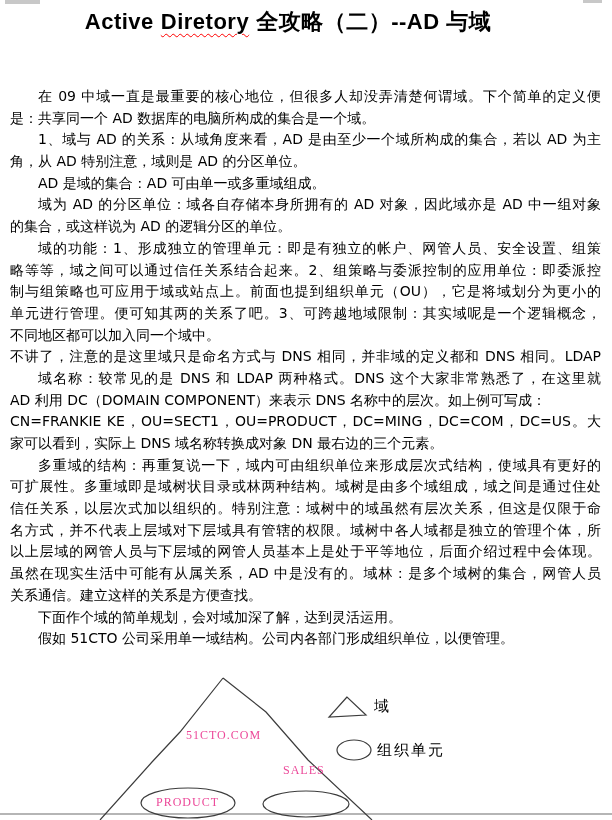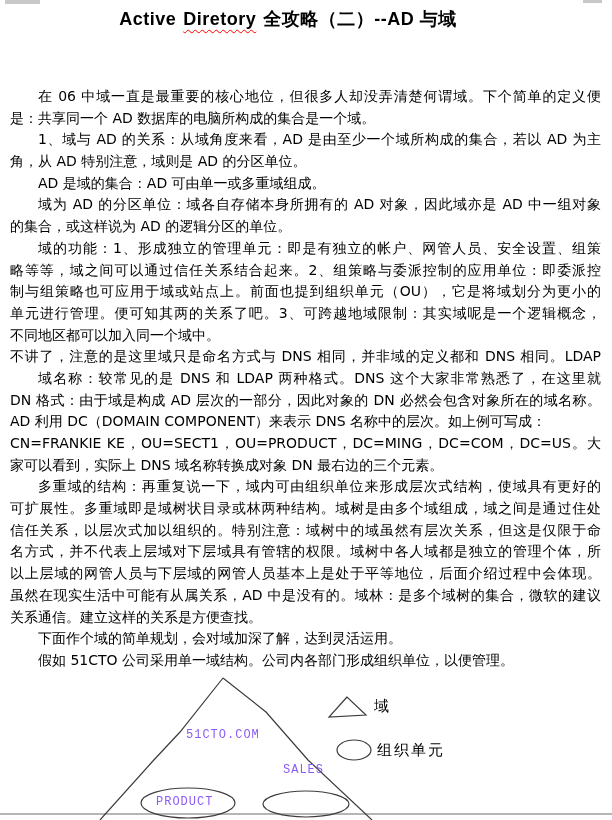--- a/index.html
+++ b/index.html
@@ -12,21 +12,21 @@
     color:#000;
   }
   .edge-mark{position:absolute;background:#c8c8c8;}
   .edge-mark.left{left:5px;top:0;width:35px;height:4px;}
   .edge-mark.right{left:583px;top:0;width:19px;height:3px;}
 
   .doc-title{
     position:absolute;left:0;top:7px;width:576px;
     text-align:center;
     font-family:"Liberation Sans","DejaVu Sans",sans-serif;
-    font-size:18px;font-weight:bold;
+    font-size:22px;font-weight:bold;
     letter-spacing:0.5px;
     white-space:nowrap;
   }
   .doc-title .sp{margin-right:7px;}
   .doc-title .misspelled{
     text-decoration:underline wavy #ff0000;
     text-decoration-thickness:1px;
     text-underline-offset:4px;
   }
 
@@ -44,22 +44,22 @@
   .bline.fill{text-align:justify;text-align-last:justify;white-space:normal;overflow:hidden;}
 
   .boundary-line{
     position:absolute;left:0;top:813px;width:612px;height:2px;
     background:#b5b5b5;z-index:0;
   }
 
   .diagram-svg{position:absolute;left:0;top:670px;z-index:1;}
   .dlabel{
     position:absolute;z-index:2;
-    font-family:Liberation Mono, monospace;
-    font-size:12px;color:#8b5cf6;letter-spacing:1px;white-space:nowrap;
+    font-family:Liberation Serif, serif;
+    font-size:12px;color:#ec4899;letter-spacing:1px;white-space:nowrap;
   }
   .dlabel.cjk{
     font-family:"DejaVu Sans",sans-serif;
     font-size:15px;letter-spacing:2px;color:#000;
   }
   #lbl-domain-name{left:186px;top:728px;}
   #lbl-legend-domain{left:374px;top:697px;}
   #lbl-legend-ou{left:377px;top:741px;}
   #lbl-product{left:156px;top:795px;}
   #lbl-sales{left:283px;top:763px;}
@@ -70,44 +70,43 @@
 <div class="page">
 
   <div class="edge-mark left"></div>
   <div class="edge-mark right"></div>
 
   <div class="doc-title">
     <span class="sp">Active</span><span class="misspelled sp">Diretory</span><span>全攻略（二）--AD 与域</span>
   </div>
 
   <div class="body-text" id="body-lines">
-      <div class="bline indent fill">在 06 中域一直是最重要的核心地位，但很多人却没弄清楚何谓域。下个简单的定义便</div>
+      <div class="bline indent fill">在 09 中域一直是最重要的核心地位，但很多人却没弄清楚何谓域。下个简单的定义便</div>
       <div class="bline">是：共享同一个 AD 数据库的电脑所构成的集合是一个域。</div>
       <div class="bline indent fill">1、域与 AD 的关系：从域角度来看，AD 是由至少一个域所构成的集合，若以 AD 为主</div>
       <div class="bline">角，从 AD 特别注意，域则是 AD 的分区单位。</div>
       <div class="bline indent">AD 是域的集合：AD 可由单一或多重域组成。</div>
       <div class="bline indent fill">域为 AD 的分区单位：域各自存储本身所拥有的 AD 对象，因此域亦是 AD 中一组对象</div>
       <div class="bline">的集合，或这样说为 AD 的逻辑分区的单位。</div>
       <div class="bline indent fill">域的功能：1、形成独立的管理单元：即是有独立的帐户、网管人员、安全设置、组策</div>
       <div class="bline fill">略等等，域之间可以通过信任关系结合起来。2、组策略与委派控制的应用单位：即委派控</div>
       <div class="bline fill">制与组策略也可应用于域或站点上。前面也提到组织单元（OU），它是将域划分为更小的</div>
       <div class="bline fill">单元进行管理。便可知其两的关系了吧。3、可跨越地域限制：其实域呢是一个逻辑概念，</div>
       <div class="bline">不同地区都可以加入同一个域中。</div>
       <div class="bline fill">不讲了，注意的是这里域只是命名方式与 DNS 相同，并非域的定义都和 DNS 相同。LDAP</div>
       <div class="bline indent fill">域名称：较常见的是 DNS 和 LDAP 两种格式。DNS 这个大家非常熟悉了，在这里就</div>
-      <div class="bline fill">DN 格式：由于域是构成 AD 层次的一部分，因此对象的 DN 必然会包含对象所在的域名称。</div>
       <div class="bline">AD 利用 DC（DOMAIN COMPONENT）来表示 DNS 名称中的层次。如上例可写成：</div>
       <div class="bline fill">CN=FRANKIE KE，OU=SECT1，OU=PRODUCT，DC=MING，DC=COM，DC=US。大</div>
       <div class="bline">家可以看到，实际上 DNS 域名称转换成对象 DN 最右边的三个元素。</div>
       <div class="bline indent fill">多重域的结构：再重复说一下，域内可由组织单位来形成层次式结构，使域具有更好的</div>
       <div class="bline fill">可扩展性。多重域即是域树状目录或林两种结构。域树是由多个域组成，域之间是通过住处</div>
       <div class="bline fill">信任关系，以层次式加以组织的。特别注意：域树中的域虽然有层次关系，但这是仅限于命</div>
       <div class="bline fill">名方式，并不代表上层域对下层域具有管辖的权限。域树中各人域都是独立的管理个体，所</div>
       <div class="bline fill">以上层域的网管人员与下层域的网管人员基本上是处于平等地位，后面介绍过程中会体现。</div>
-      <div class="bline fill">虽然在现实生活中可能有从属关系，AD 中是没有的。域林：是多个域树的集合，微软的建议</div>
+      <div class="bline fill">虽然在现实生活中可能有从属关系，AD 中是没有的。域林：是多个域树的集合，网管人员</div>
       <div class="bline">关系通信。建立这样的关系是方便查找。</div>
       <div class="bline indent">下面作个域的简单规划，会对域加深了解，达到灵活运用。</div>
       <div class="bline indent">假如 51CTO 公司采用单一域结构。公司内各部门形成组织单位，以便管理。</div>
     </div>
 
   <div class="boundary-line"></div>
 
   <svg class="diagram-svg" width="612" height="150" viewBox="0 670 612 150">
     <g fill="none" stroke="#3c3c3c" stroke-width="1.2">
       <polyline points="223,678 180,732 152,762 100,820"></polyline>

